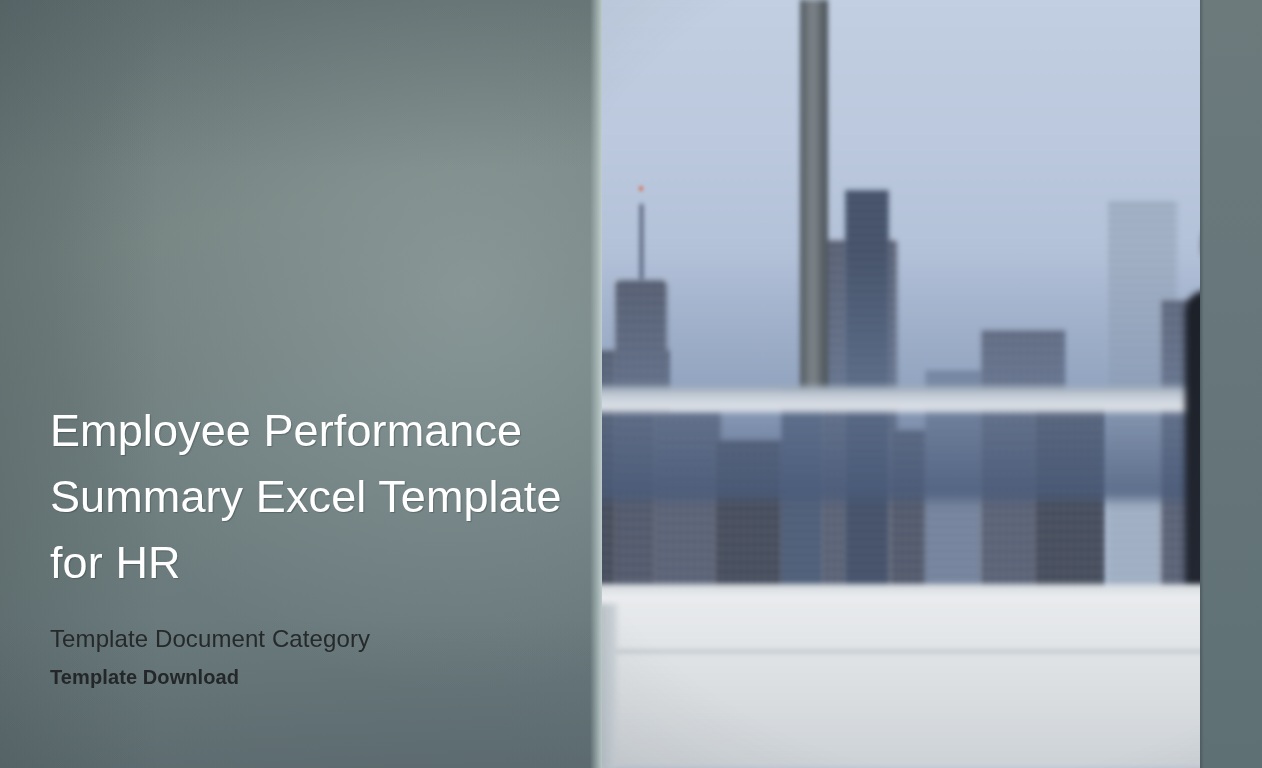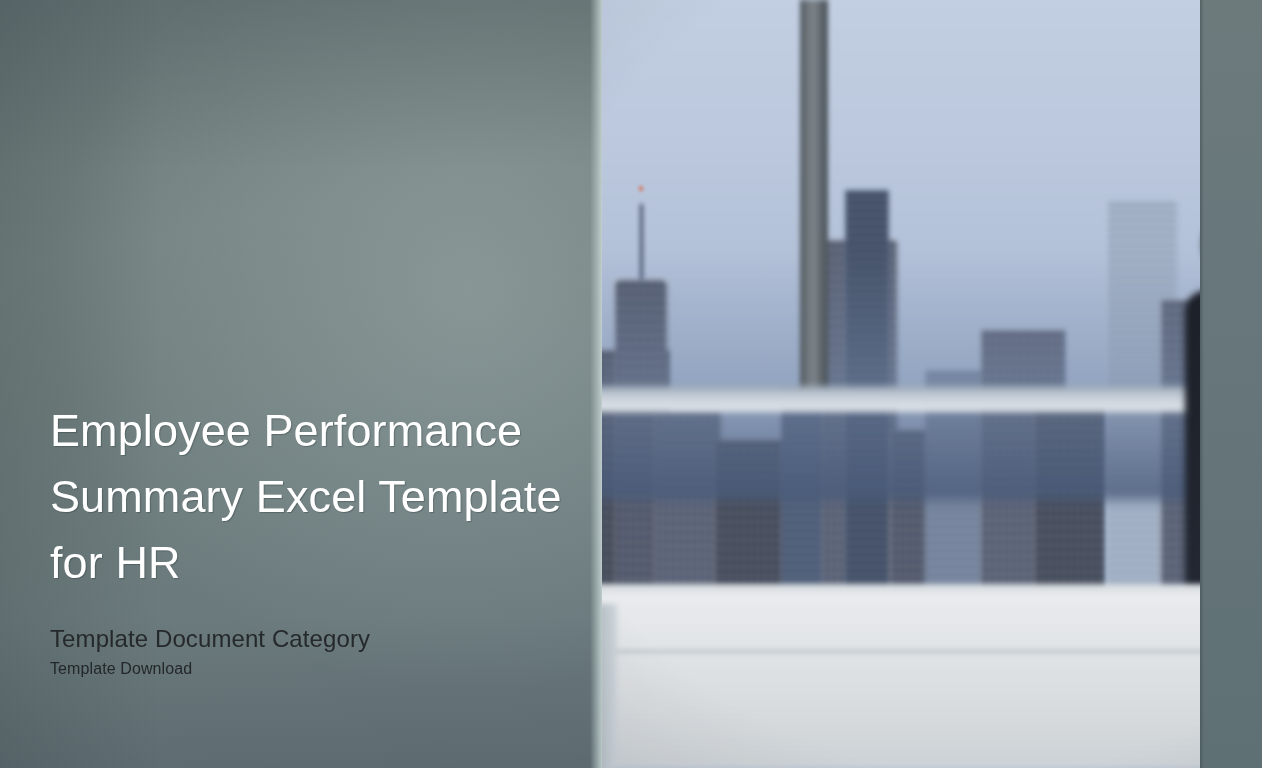--- a/index.html
+++ b/index.html
@@ -199,23 +199,23 @@
   }
   .sub1{
     margin-top:28px;
     font-size:24px;
     font-weight:400;
     line-height:30px;
     color:#25292b;
     letter-spacing:.1px;
   }
   .sub2{
-    margin-top:2px;
-    font-size:16px;
-    font-weight:400;
+    margin-top:10px;
+    font-size:20px;
+    font-weight:700;
     line-height:26px;
     color:#23272a;
     letter-spacing:.1px;
   }
 </style>
 </head>
 <body>
 
 <div id="slide">
 

